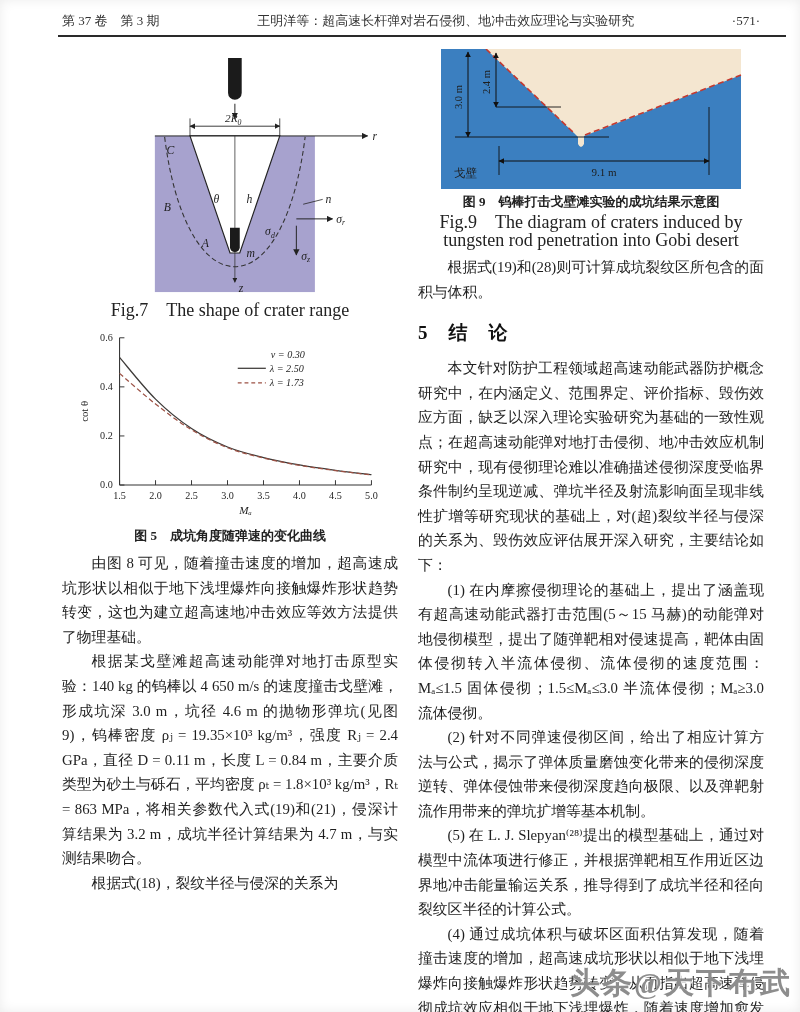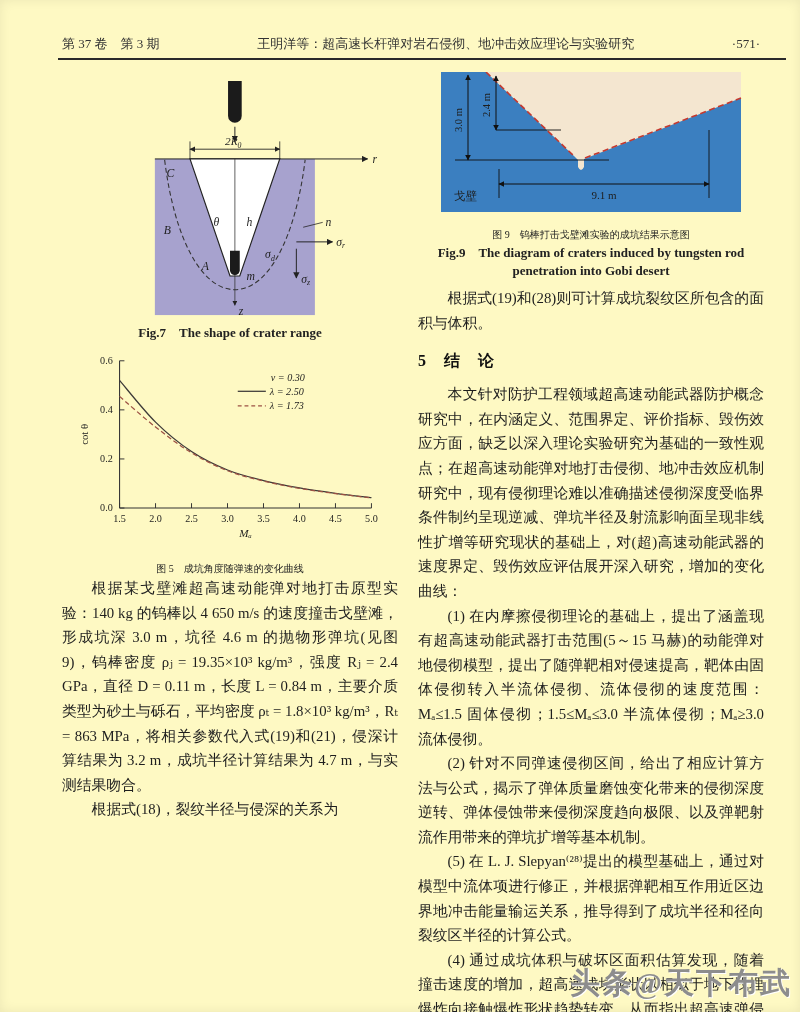--- a/index.html
+++ b/index.html
@@ -1,42 +1,42 @@
 <!DOCTYPE html>
 <html><head>
 <meta charset="utf-8">
 <style>
   * { box-sizing: border-box; margin: 0; padding: 0; }
   body { background: #e8e8e8; font-family: "Liberation Serif", "DejaVu Serif", serif; }
   .page {
     position: relative; width: 800px; height: 1012px; margin: 0 auto;
-    background: #fef9c3; color: #222; overflow: hidden;
+    background: #ffffff; color: #222; overflow: hidden;
     box-shadow: inset 0 0 12px rgba(0,0,0,.08);
   }
   header.phead {
     display: flex; align-items: baseline; justify-content: space-between;
     padding: 12px 40px 3px 62px; font-size: 13px; color: #333;
   }
-  .phead .mid { flex: 1; text-align: center; padding: 0 0; margin-top: 23px; }
+  .phead .mid { flex: 1; text-align: center; padding: 0 0; }
   .head-rule { border-top: 2px solid #2a2a2a; margin: 2px 14px 10px 58px; }
   .columns { display: flex; gap: 20px; padding: 2px 36px 0 62px; }
   .col-left  { width: 336px; flex: none; }
   .col-right { flex: 1; min-width: 0; }
   p.body {
     font-size: 14.8px; line-height: 24.6px; text-align: justify;
     text-indent: 2em; color: #1e1e1e;
   }
   figure { text-align: center; }
-  figcaption .cap-zh { font-size: 10px; font-weight: normal; margin-top: 16px; }
-  figcaption .cap-en { font-size: 13px; font-weight: bold; margin-top: 2px; line-height: 18px; padding: 0 14px; }
+  figcaption .cap-zh { font-size: 13px; font-weight: bold; margin-top: 4px; }
+  figcaption .cap-en { font-size: 18px; font-weight: normal; margin-top: 2px; line-height: 18px; padding: 0 14px; }
   svg { display: block; margin: 0 auto; }
   svg text { font-family: "Liberation Serif", "DejaVu Serif", serif; fill: #1e1e1e; }
   .it { font-style: italic; }
   h2.sec {
-    font-size: 16px; font-weight: bold; color: #111;
+    font-size: 19px; font-weight: bold; color: #111;
     margin: 16px 0 10px 0; letter-spacing: 1px;
   }
   .watermark {
     position: absolute; right: 8px; bottom: 8px;
     font-size: 30px; font-weight: bold; color: #8d8d8d; letter-spacing: 2px;
     text-shadow: 1px 1px 0 #fff;
   }
   .mt6 { margin-top: 6px; }
 </style>
 </head>
@@ -132,20 +132,21 @@
             <line x1="168" y1="41.5" x2="197" y2="41.5" stroke="#3d3a38" stroke-width="1.3" stroke-dasharray="none"></line>
             <text x="201" y="45" font-size="10.5" font-style="italic">λ = 2.50</text>
             <line x1="168" y1="56.5" x2="197" y2="56.5" stroke="#9c5144" stroke-width="1.3" stroke-dasharray="4 3"></line>
             <text x="201" y="60" font-size="10.5" font-style="italic">λ = 1.73</text>
           </svg>
         <figcaption>
           <div class="cap-zh">图 5　成坑角度随弹速的变化曲线</div>
         </figcaption>
       </figure>
 
+      <p class="body mt6">由图 8 可见，随着撞击速度的增加，超高速成坑形状以相似于地下浅埋爆炸向接触爆炸形状趋势转变，这也为建立超高速地冲击效应等效方法提供了物理基础。</p>
       <p class="body">根据某戈壁滩超高速动能弹对地打击原型实验：140 kg 的钨棒以 4 650 m/s 的速度撞击戈壁滩，形成坑深 3.0 m，坑径 4.6 m 的抛物形弹坑(见图 9)，钨棒密度 ρⱼ = 19.35×10³ kg/m³，强度 Rⱼ = 2.4 GPa，直径 D = 0.11 m，长度 L = 0.84 m，主要介质类型为砂土与砾石，平均密度 ρₜ = 1.8×10³ kg/m³，Rₜ = 863 MPa，将相关参数代入式(19)和(21)，侵深计算结果为 3.2 m，成坑半径计算结果为 4.7 m，与实测结果吻合。</p>
       <p class="body">根据式(18)，裂纹半径与侵深的关系为</p>
 
     </div>
 
     <div class="col-right">
 
       <figure>
         <svg width="302" height="140" viewBox="0 0 300 140">
           <defs>
@@ -171,21 +172,21 @@
         <figcaption>
           <div class="cap-zh">图 9　钨棒打击戈壁滩实验的成坑结果示意图</div>
           <div class="cap-en">Fig.9　The diagram of craters induced by tungsten rod penetration into Gobi desert</div>
         </figcaption>
       </figure>
 
       <p class="body mt6">根据式(19)和(28)则可计算成坑裂纹区所包含的面积与体积。</p>
 
       <h2 class="sec">5　结　论</h2>
 
-      <p class="body">本文针对防护工程领域超高速动能武器防护概念研究中，在内涵定义、范围界定、评价指标、毁伤效应方面，缺乏以深入理论实验研究为基础的一致性观点；在超高速动能弹对地打击侵彻、地冲击效应机制研究中，现有侵彻理论难以准确描述侵彻深度受临界条件制约呈现逆减、弹坑半径及射流影响面呈现非线性扩增等研究现状的基础上，对(超)高速动能武器的速度界定、毁伤效应评估展开深入研究，增加的变化曲线：</p>
+      <p class="body">本文针对防护工程领域超高速动能武器防护概念研究中，在内涵定义、范围界定、评价指标、毁伤效应方面，缺乏以深入理论实验研究为基础的一致性观点；在超高速动能弹对地打击侵彻、地冲击效应机制研究中，现有侵彻理论难以准确描述侵彻深度受临界条件制约呈现逆减、弹坑半径及射流影响面呈现非线性扩增等研究现状的基础上，对(超)裂纹半径与侵深的关系为、毁伤效应评估展开深入研究，主要结论如下：</p>
       <p class="body">(1) 在内摩擦侵彻理论的基础上，提出了涵盖现有超高速动能武器打击范围(5～15 马赫)的动能弹对地侵彻模型，提出了随弹靶相对侵速提高，靶体由固体侵彻转入半流体侵彻、流体侵彻的速度范围：Mₐ≤1.5 固体侵彻；1.5≤Mₐ≤3.0 半流体侵彻；Mₐ≥3.0 流体侵彻。</p>
       <p class="body">(2) 针对不同弹速侵彻区间，给出了相应计算方法与公式，揭示了弹体质量磨蚀变化带来的侵彻深度逆转、弹体侵蚀带来侵彻深度趋向极限、以及弹靶射流作用带来的弹坑扩增等基本机制。</p>
       <p class="body">(5) 在 L. J. Slepyan⁽²⁸⁾提出的模型基础上，通过对模型中流体项进行修正，并根据弹靶相互作用近区边界地冲击能量输运关系，推导得到了成坑半径和径向裂纹区半径的计算公式。</p>
       <p class="body">(4) 通过成坑体积与破坏区面积估算发现，随着撞击速度的增加，超高速成坑形状以相似于地下浅埋爆炸向接触爆炸形状趋势转变，从而指出超高速弹侵彻成坑效应相似于地下浅埋爆炸，随着速度增加愈发趋近于地表接触爆炸，超高速等效地冲击效应计算方法将另文给出。</p>
     </div>
   </div>
 
   <div class="watermark">头条@天下布武</div>
 </div>
 

